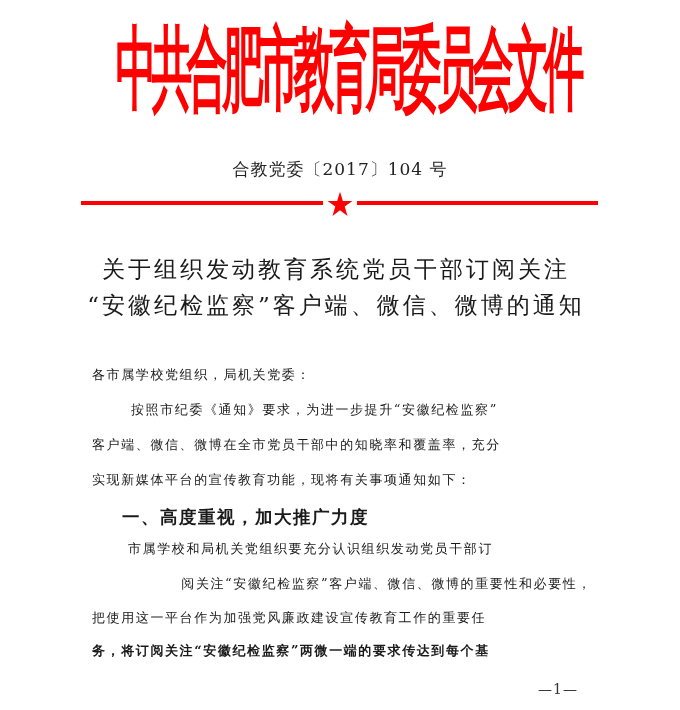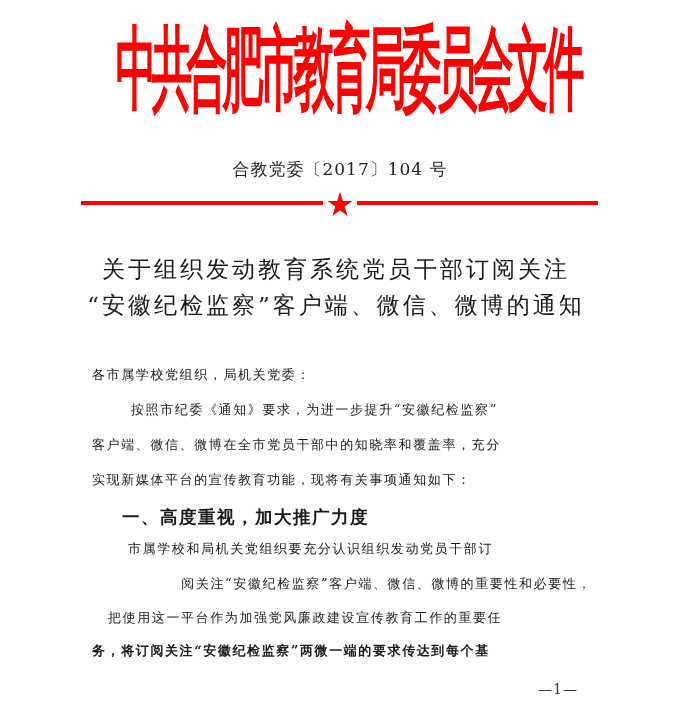--- a/index.html
+++ b/index.html
@@ -141,17 +141,17 @@
   <div class="body-text" style="top:366px;">各市属学校党组织，局机关党委：</div>
 
   <div class="body-text" style="top:401px; left:131px;">按照市纪委《通知》要求，为进一步提升“安徽纪检监察”</div>
   <div class="body-text" style="top:436px;">客户端、微信、微博在全市党员干部中的知晓率和覆盖率，充分</div>
   <div class="body-text" style="top:471px;">实现新媒体平台的宣传教育功能，现将有关事项通知如下：</div>
 
   <div class="heading-1" style="top:505px;">一、高度重视，加大推广力度</div>
 
   <div class="body-text" style="top:540px; left:128px;">市属学校和局机关党组织要充分认识组织发动党员干部订</div>
   <div class="body-text" style="top:575px;text-align:right;">阅关注“安徽纪检监察”客户端、微信、微博的重要性和必要性，</div>
-  <div class="body-text" style="top:609px;margin-left:16px;">把使用这一平台作为加强党风廉政建设宣传教育工作的重要任</div>
+  <div class="body-text" style="top:609px;">把使用这一平台作为加强党风廉政建设宣传教育工作的重要任</div>
   <div class="body-text" style="top:642px;font-weight:bold;">务，将订阅关注“安徽纪检监察”两微一端的要求传达到每个基</div>
 
   <div class="page-number">—1—</div>
 </div>
 
 </body></html>

